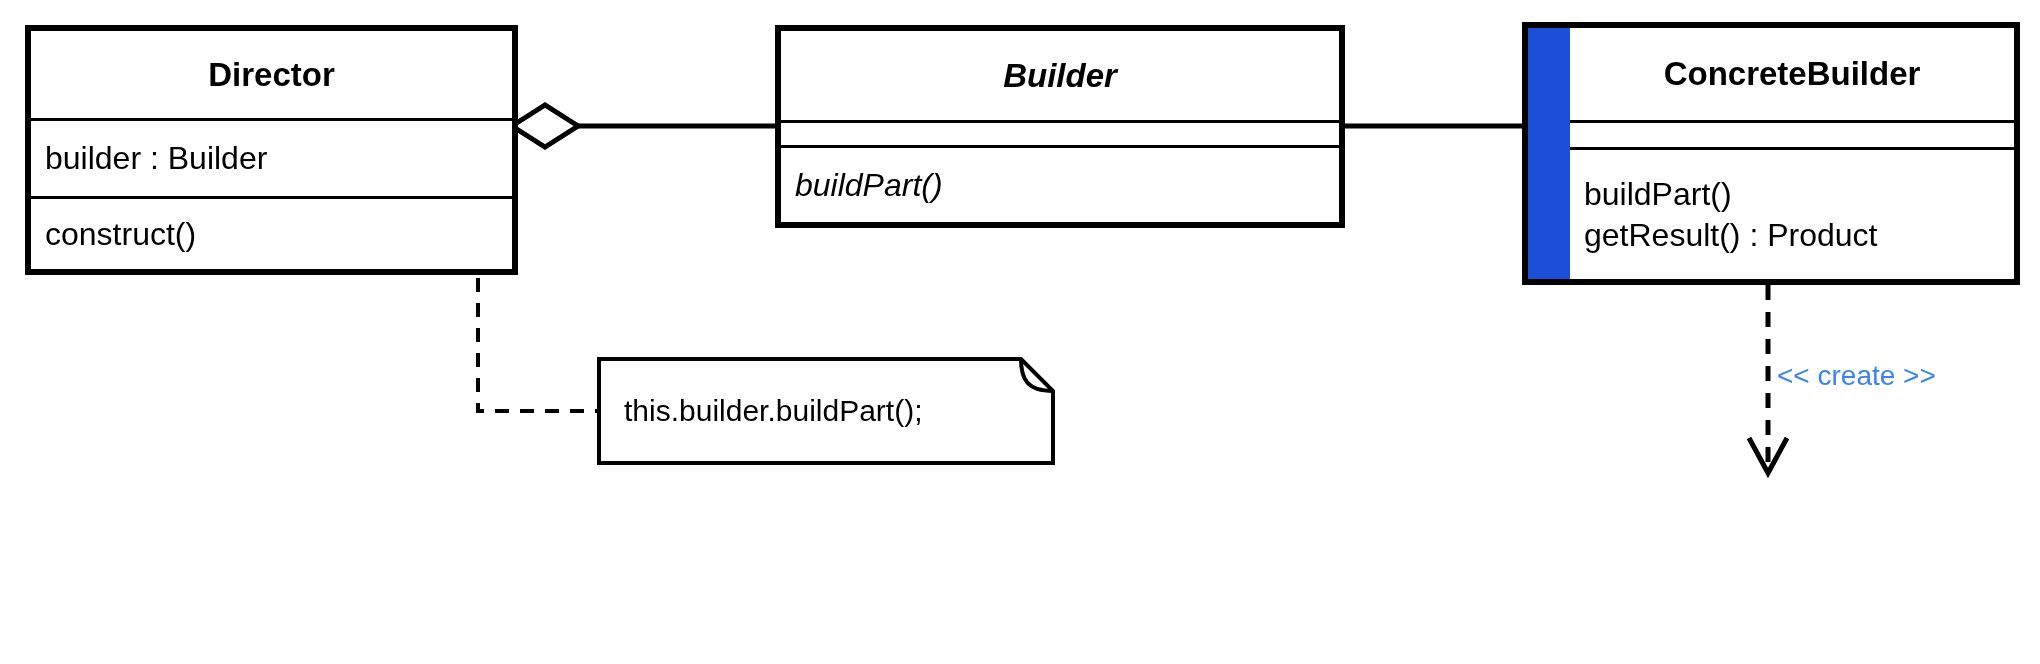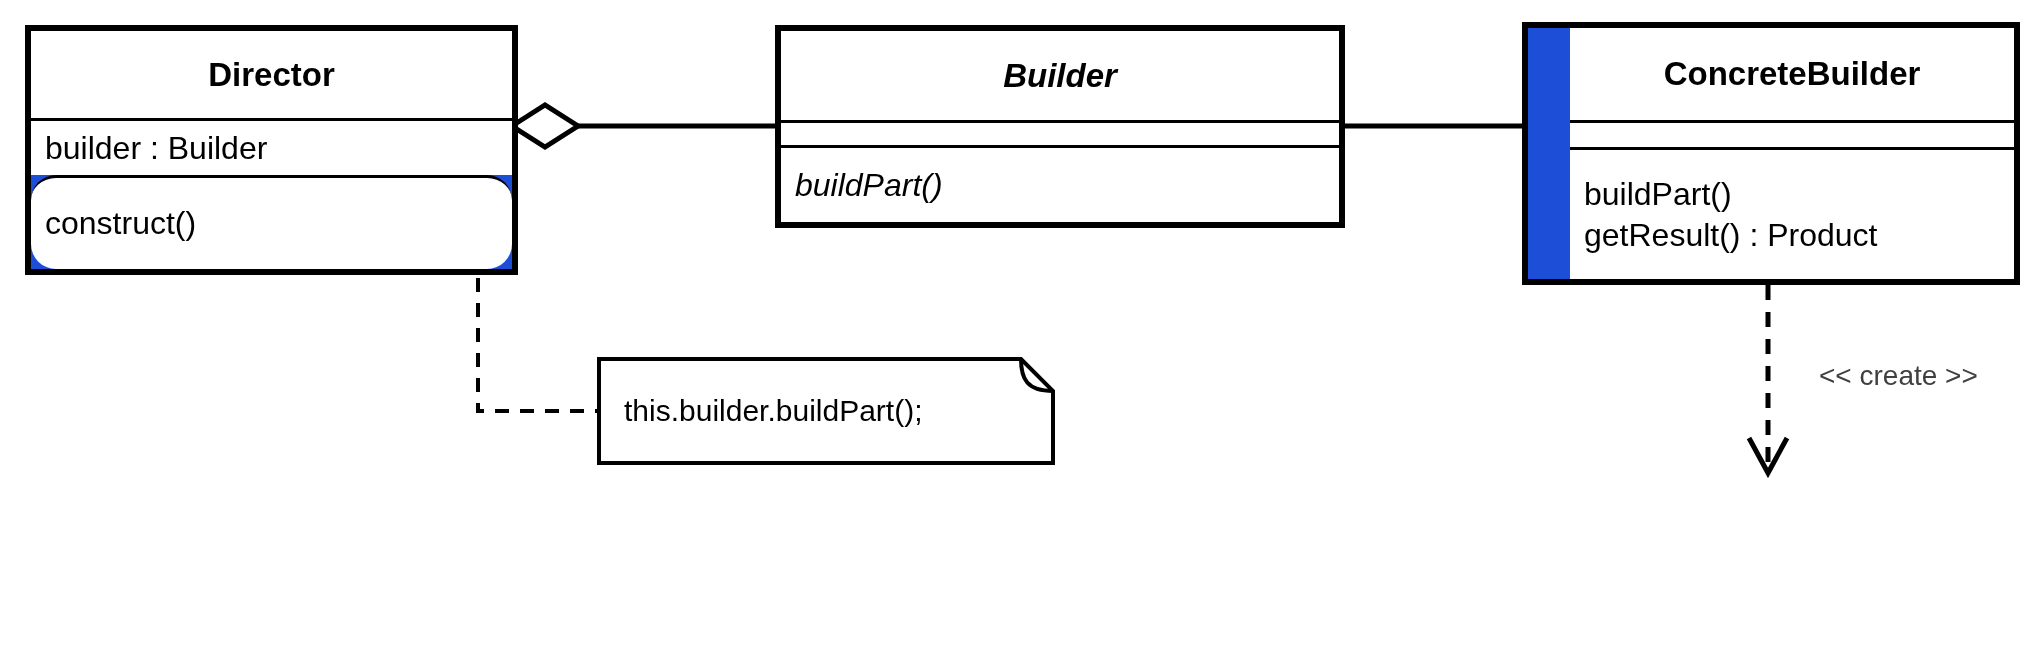--- a/index.html
+++ b/index.html
@@ -55,22 +55,22 @@
     line-height: 1.28;
     white-space: nowrap;
   }
   .member.abstract {
     font-style: italic;
   }
 
   
   #director { left: 25px; top: 25px; width: 493px; height: 250px; }
   #director .c-name { height: 87px; }
-  #director .c-attrs { height: 57px; }
-  #director .c-ops  { flex: 1; border-radius: 25px; }
+  #director .c-attrs { height: 78px; }
+  #director .c-ops  { flex: 1; }
 
   
   #builder { left: 775px; top: 25px; width: 570px; height: 203px; }
   #builder .c-name { height: 89px; }
   #builder .c-attrs { height: 25px; }
   #builder .c-ops  { flex: 1; }
 
   
   #concretebuilder { left: 1522px; top: 22px; width: 498px; height: 263px; padding-left: 42px; }
   #concretebuilder .c-name { height: 92px; }
@@ -105,23 +105,22 @@
     display: flex;
     align-items: center;
     font-size: 30px;
     color: #000000;
     white-space: nowrap;
   }
 
   .edge-label {
     position: absolute;
     font-size: 28px;
-    color: #404040;
+    color: #3b82f6;
     white-space: nowrap;
-    margin-left: 42px;
   }
   #create-label { left: 1777px; top: 360px; }
 </style>
 </head>
 <body>
 
 <div id="canvas">
 
   <svg id="wires" viewBox="0 0 2040 664" width="2040" height="664">
 

